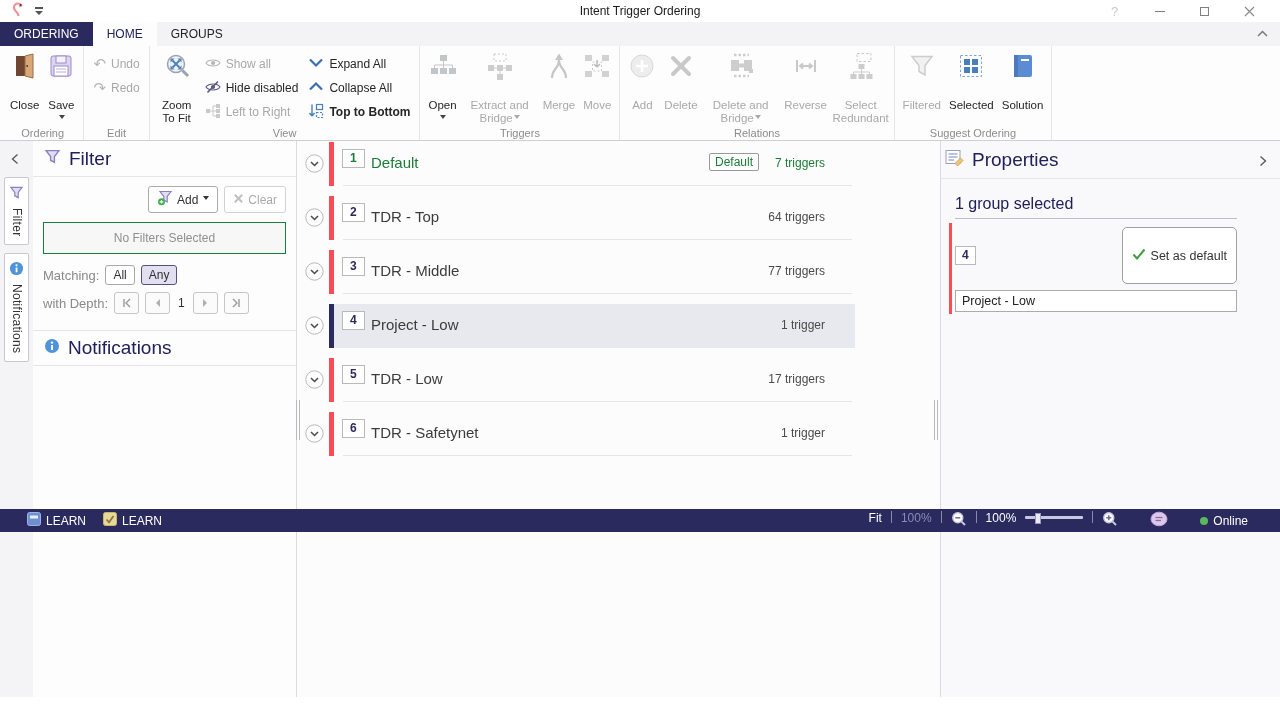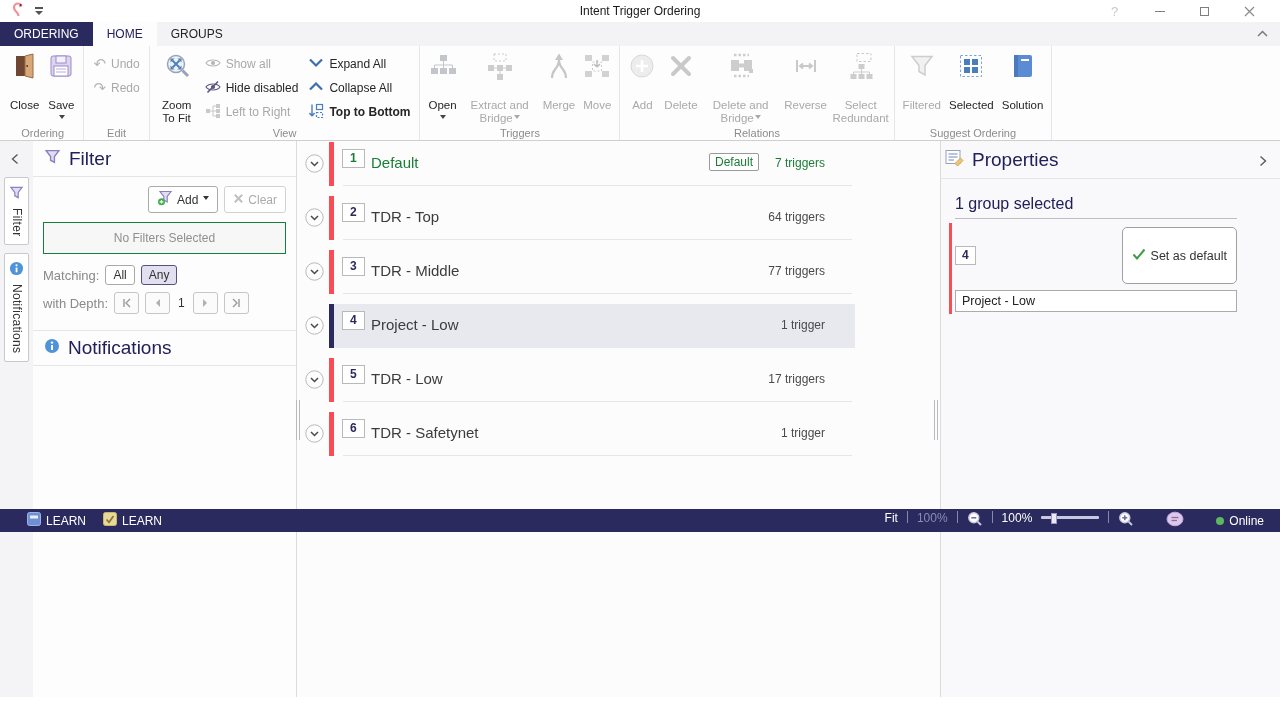--- a/index.html
+++ b/index.html
@@ -694,20 +694,20 @@
       </span>
       <span class="bubblegap"></span>
       <span>
         <svg width="18" height="17" viewBox="0 0 18 17">
             <ellipse cx="9" cy="8" rx="8" ry="6.8" fill="#dcc8e8" stroke="#bfa8d8"></ellipse>
             <line x1="5.5" y1="6.5" x2="12.5" y2="6.5" stroke="#8a6aa8" stroke-width="1.3"></line>
             <line x1="5.5" y1="9.5" x2="11" y2="9.5" stroke="#8a6aa8" stroke-width="1.3"></line>
           </svg>
       </span>
       <span class="bubblegap"></span>
-      <span class="sitem" style="margin-right:0;">
+      <span class="sitem" style="margin-right:16px;">
         <span class="online-dot"></span>
         <span>Online</span>
       </span>
     </div>
   </div>
 
 </div>
 
 </body></html>

